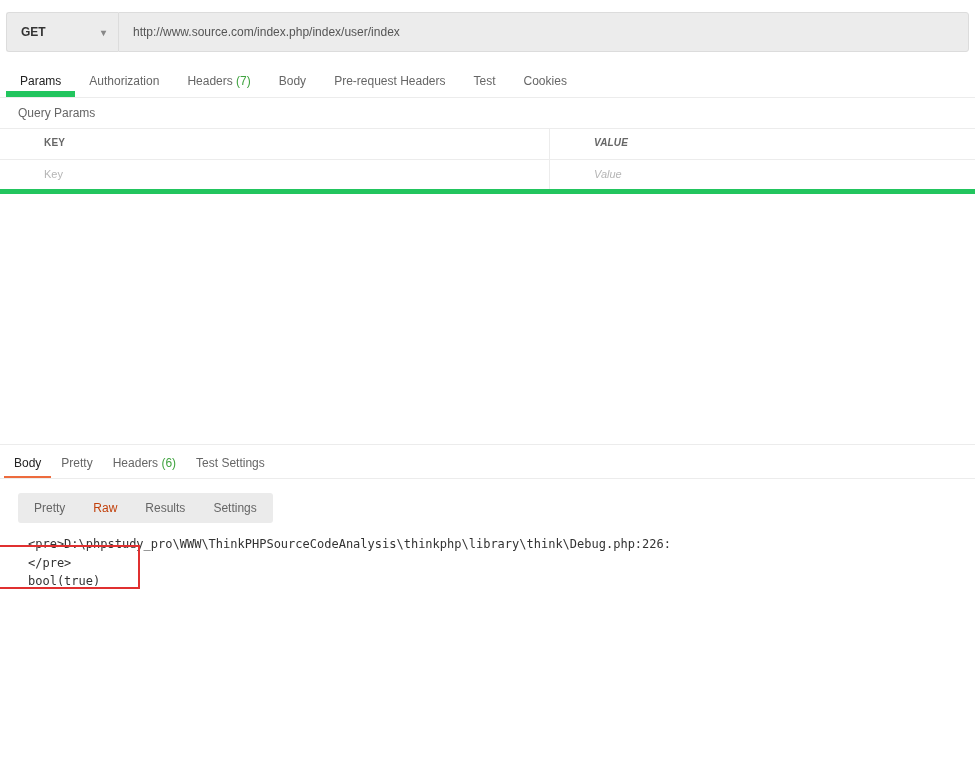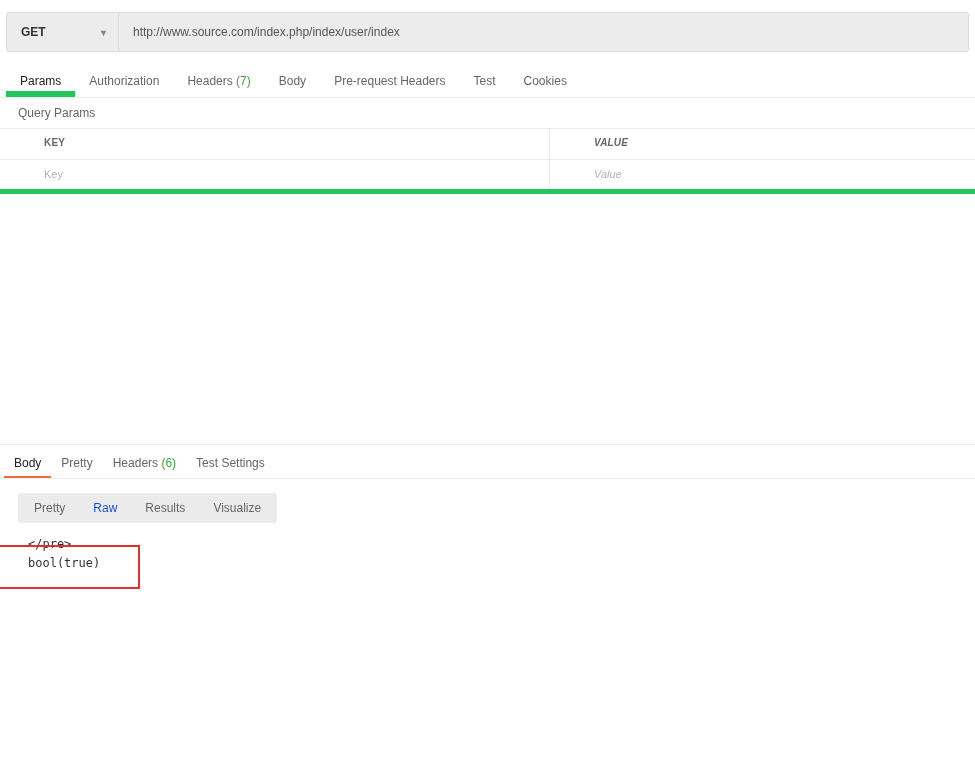--- a/index.html
+++ b/index.html
@@ -138,21 +138,21 @@
     padding: 2px;
   }
   .view-btn {
     padding: 6px 14px;
     font-size: 12px;
     color: #666;
     cursor: pointer;
     border-radius: 2px;
   }
   .view-btn.active {
-    color: #1d4ed8;
+    color: #c2410c;
     font-weight: 500;
   }
   
   .resp-body {
     padding: 4px 18px 18px 28px;
     font-family: Consolas, Menlo, monospace;
     font-size: 12px;
     color: #333;
     line-height: 1.55;
     position: relative;
@@ -212,21 +212,22 @@
       <span>Headers</span>
       <span class="count-green">(6)</span>
     </div>
     <div class="resp-tab">Test Settings</div>
   </div>
 
   <div class="view-toggle">
     <div class="view-btn">Pretty</div>
     <div class="view-btn active">Raw</div>
     <div class="view-btn">Results</div>
-    <div class="view-btn">Visualize</div>
+    <div class="view-btn">Settings</div>
   </div>
 
   <div class="resp-body">
+    <div>&lt;pre&gt;D:\phpstudy_pro\WWW\ThinkPHPSourceCodeAnalysis\thinkphp\library\think\Debug.php:226:</div>
     <div>&lt;/pre&gt;</div>
     <div>bool(true)</div>
     <div class="highlight-box" style="left:-10px; top:14px; width:150px; height:44px;"></div>
   </div>
 </div>
 
 </body></html>

